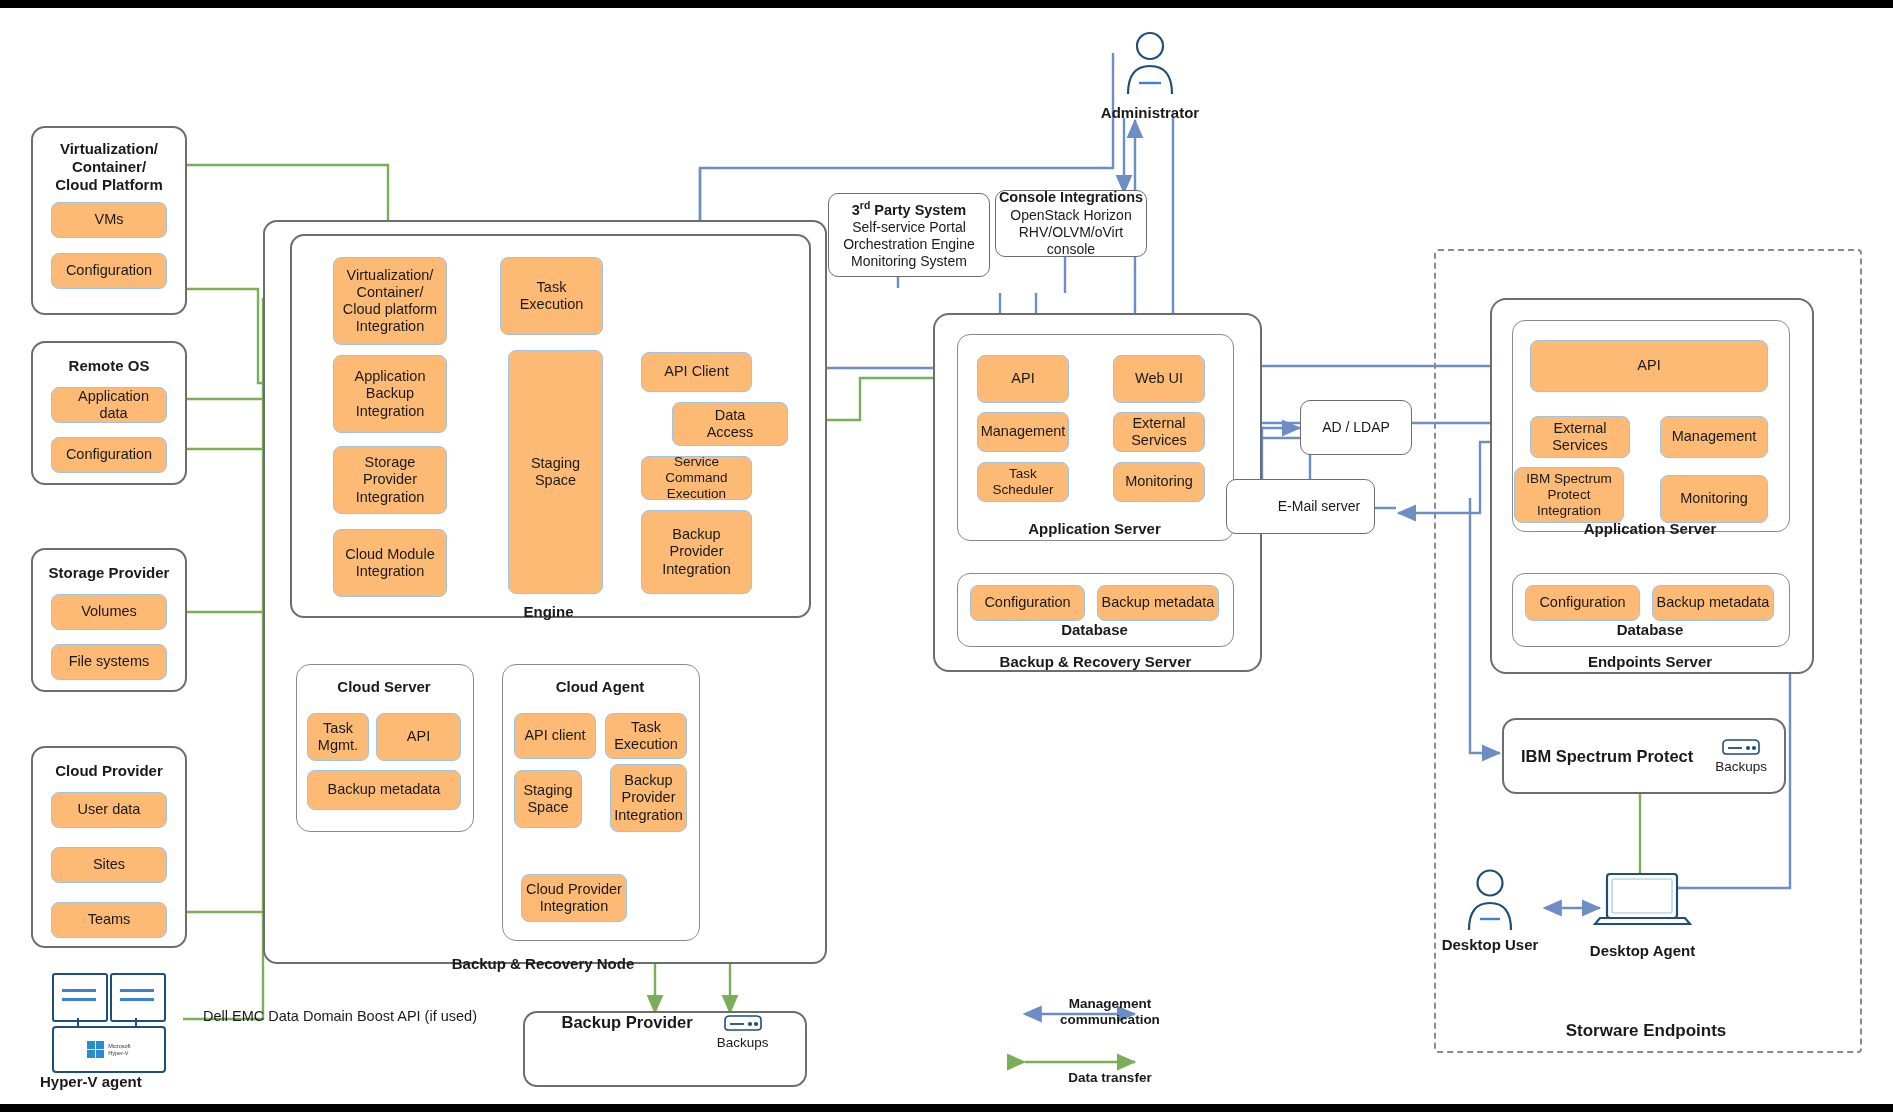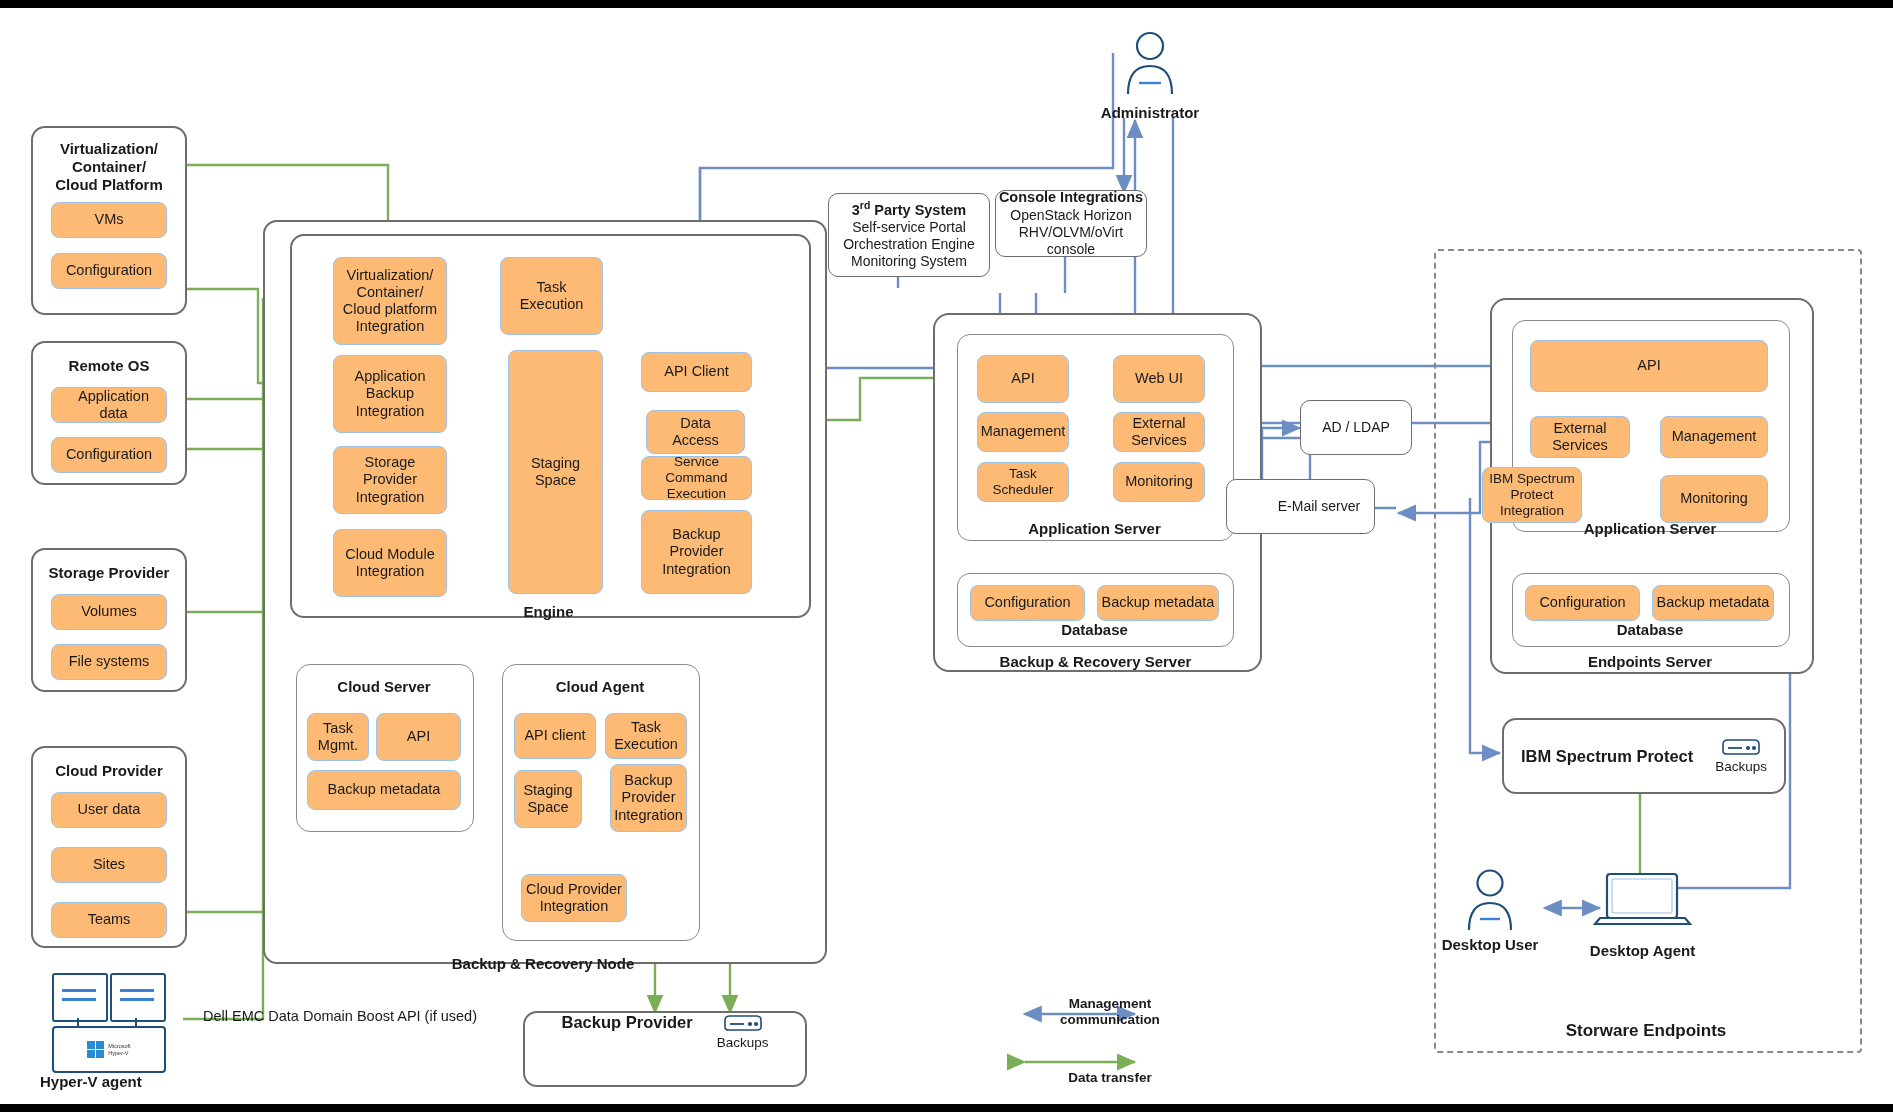--- a/index.html
+++ b/index.html
@@ -229,21 +229,21 @@
 Integration</div>
   <div class="box" style="position:absolute;left:333px;top:521px;width:114px;height:68px;white-space:pre-line;">Cloud Module
 Integration</div>
 
   <div class="box" style="position:absolute;left:500px;top:249px;width:103px;height:78px;white-space:pre-line;">Task
 Execution</div>
   <div class="box" style="position:absolute;left:508px;top:342px;width:95px;height:244px;white-space:pre-line;">Staging
 Space</div>
 
   <div class="box" style="position:absolute;left:641px;top:344px;width:111px;height:40px;white-space:pre-line;">API Client</div>
-  <div class="box" style="position:absolute;left:646px;top:394px;width:99px;height:44px;white-space:pre-line;margin-top:8px;">Data
+  <div class="box" style="position:absolute;left:672px;top:394px;width:116px;height:44px;white-space:pre-line;">Data
 Access</div>
   <div class="box label-sm" style="position:absolute;left:641px;top:448px;width:111px;height:44px;white-space:pre-line;">Service Command
 Execution</div>
   <div class="box" style="position:absolute;left:641px;top:502px;width:111px;height:84px;white-space:pre-line;">Backup
 Provider
 Integration</div>
 
   <div class="grp-thin" style="position:absolute;left:296px;top:656px;width:176px;height:166px;"></div>
   <div class="cap" style="left:296px;top:670px;width:176px;">Cloud Server</div>
   <div class="box" style="position:absolute;left:307px;top:705px;width:62px;height:48px;white-space:pre-line;">Task
@@ -330,21 +330,21 @@
 
   <div class="svr" style="left:1490px;top:290px;width:320px;height:372px;"></div>
   <div class="cap" style="left:1490px;top:645px;width:320px;">Endpoints Server</div>
 
   <div class="subsvr" style="left:1512px;top:312px;width:276px;height:210px;"></div>
   <div class="cap" style="left:1512px;top:512px;width:276px;">Application Server</div>
 
   <div class="box" style="position:absolute;left:1530px;top:332px;width:238px;height:52px;">API</div>
   <div class="box" style="position:absolute;left:1530px;top:408px;width:100px;height:42px;white-space:pre-line;">External
 Services</div>
-  <div class="box label-sm" style="position:absolute;left:1482px;top:459px;width:100px;height:56px;white-space:pre-line;">IBM Spectrum
+  <div class="box label-sm" style="position:absolute;left:1514px;top:459px;width:110px;height:56px;white-space:pre-line;">IBM Spectrum
 Protect
 Integration</div>
   <div class="box" style="position:absolute;left:1660px;top:408px;width:108px;height:42px;">Management</div>
   <div class="box" style="position:absolute;left:1660px;top:467px;width:108px;height:48px;">Monitoring</div>
 
   <div class="subsvr" style="left:1512px;top:565px;width:276px;height:72px;"></div>
   <div class="cap" style="left:1512px;top:613px;width:276px;">Database</div>
   <div class="box" style="position:absolute;left:1525px;top:577px;width:115px;height:36px;">Configuration</div>
   <div class="box" style="position:absolute;left:1652px;top:577px;width:122px;height:36px;">Backup metadata</div>
 

